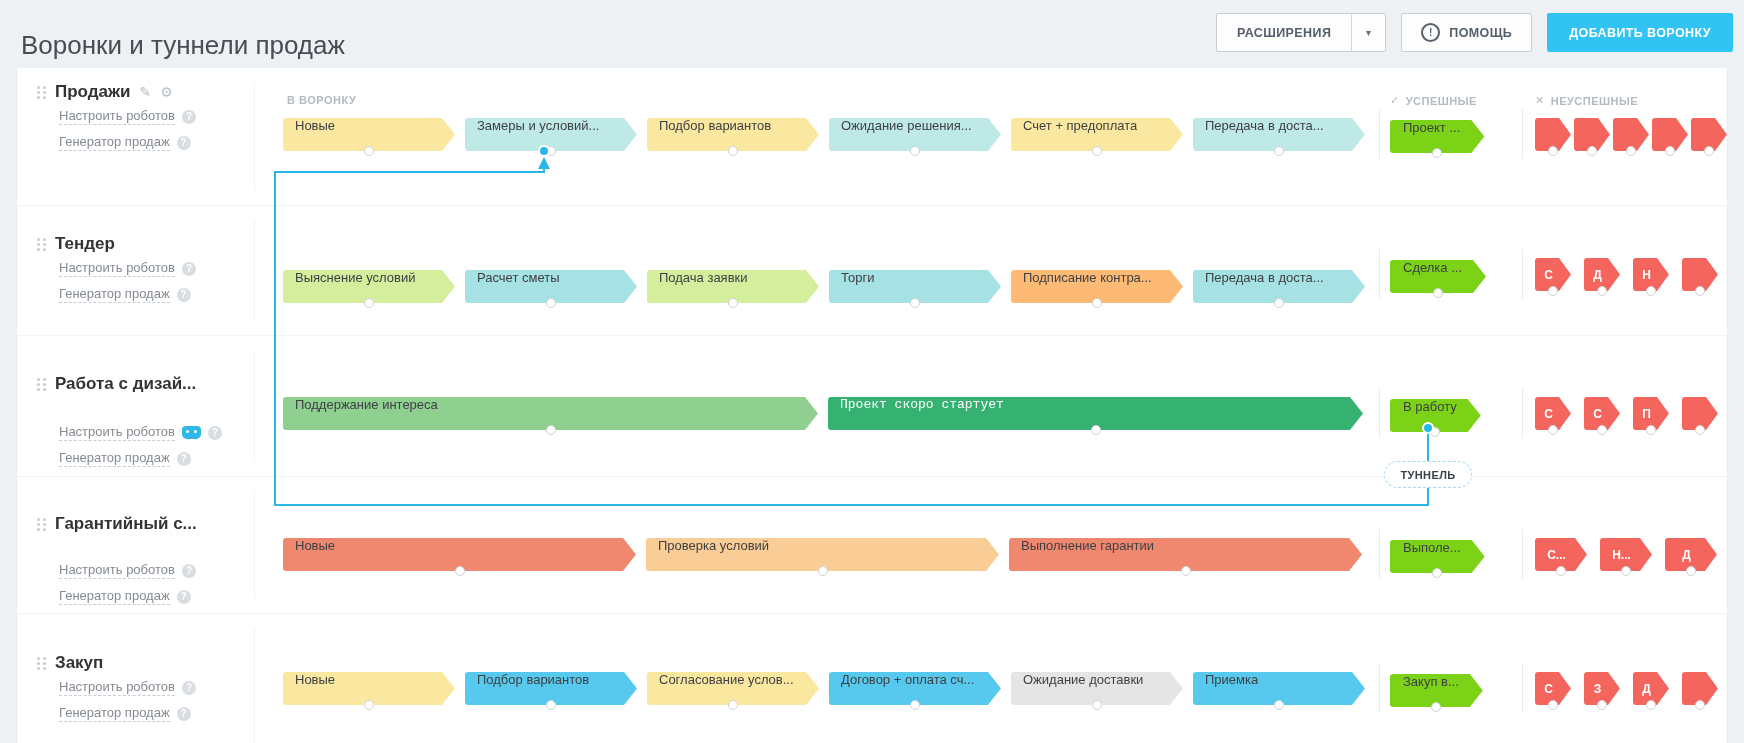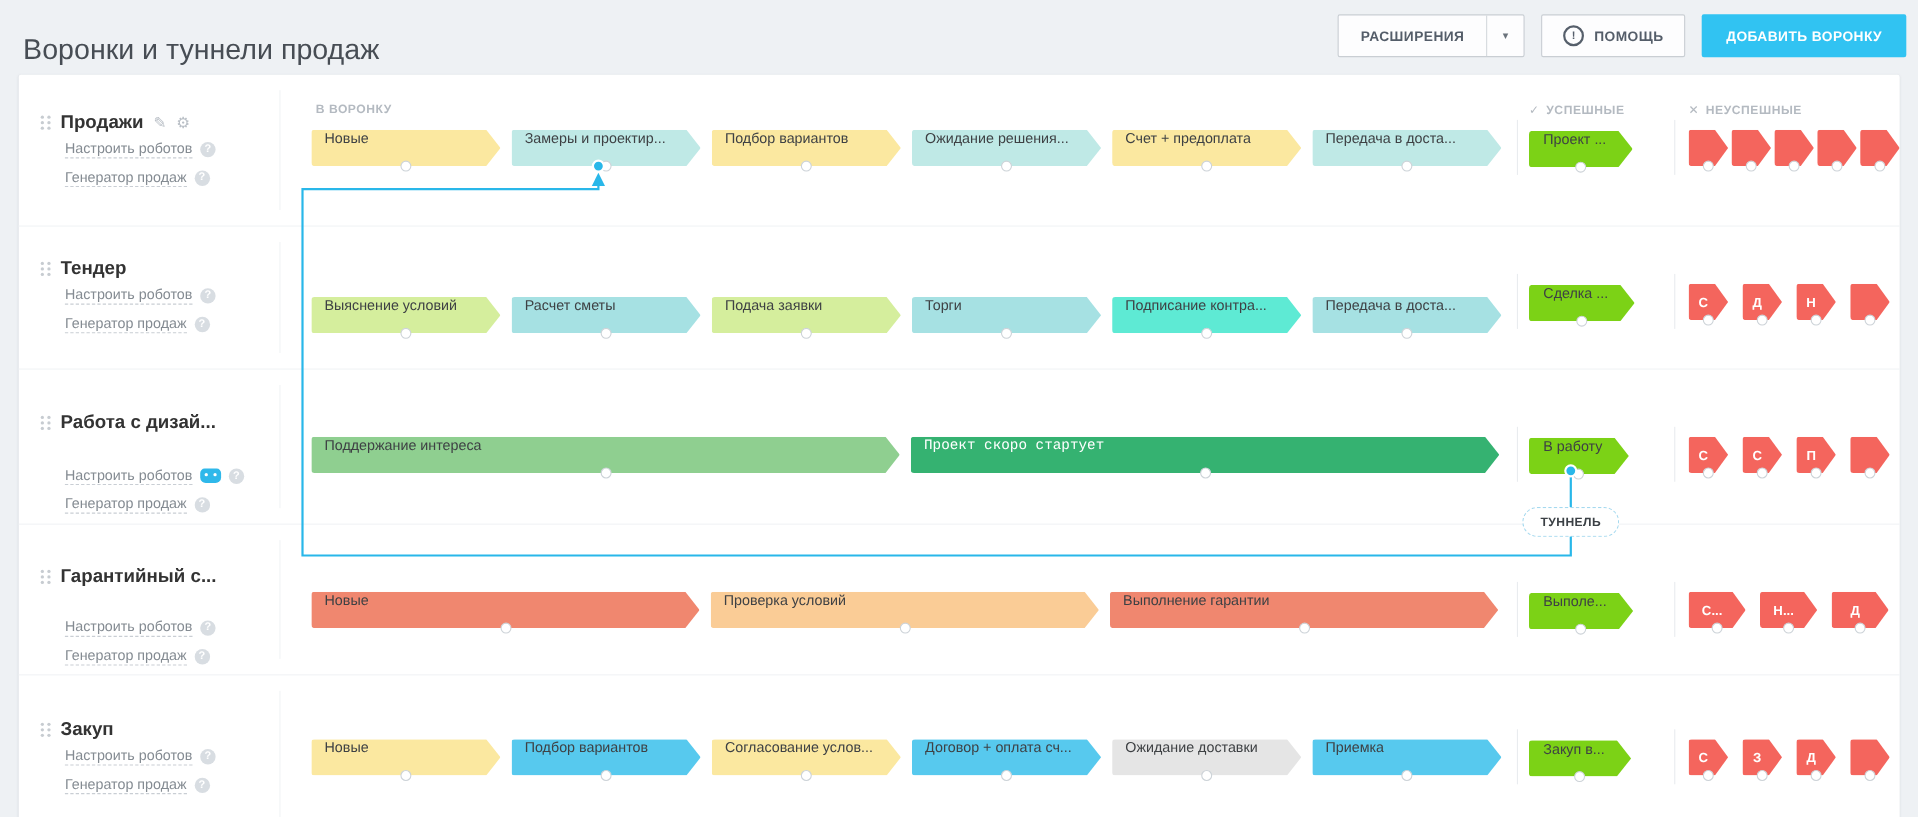--- a/index.html
+++ b/index.html
@@ -73,21 +73,21 @@
     <span>ПОМОЩЬ</span>
   </div>
   <div class="btn btn-add" style="background: rgb(49, 195, 242);">
     <span>ДОБАВИТЬ ВОРОНКУ</span>
   </div>
 </div>
 
 <div class="panel">
   <div id="funnel-rows">
       <div class="frow" style="height: 137px;">
-        <div class="labels" style="padding-top: 33px;">
+        <div class="labels" style="padding-top: 14px;">
           <div class="trow">
             <span class="drag"></span>
             <span class="ftitle">Продажи</span>
             <span class="mini">✎</span>
             <span class="mini">⚙</span>
           </div>
           <div class="links" style="margin-top: 6px;">
             <div class="linkrow">
               <span class="flink">Настроить роботов</span>
               <span class="q">?</span>
@@ -110,21 +110,21 @@
         </div>
         <div class="stages" style="top: 50px;">
           <div class="swrap" style="width: 172px;">
             <div class="chev" style="background: rgb(251, 232, 160);">
               <span class="slabel">Новые</span>
             </div>
             <span class="handle"></span>
           </div>
           <div class="swrap" style="width: 172px;">
             <div class="chev" style="background: rgb(191, 233, 230);">
-              <span class="slabel">Замеры и проектир...</span>
+              <span class="slabel">Замеры и условий...</span>
             </div>
             <span class="handle"></span>
           </div>
           <div class="swrap" style="width: 172px;">
             <div class="chev" style="background: rgb(251, 232, 160);">
               <span class="slabel">Подбор вариантов</span>
             </div>
             <span class="handle"></span>
           </div>
           <div class="swrap" style="width: 172px;">
@@ -221,21 +221,21 @@
             </div>
             <span class="handle"></span>
           </div>
           <div class="swrap" style="width: 172px;">
             <div class="chev" style="background: rgb(166, 225, 227);">
               <span class="slabel">Торги</span>
             </div>
             <span class="handle"></span>
           </div>
           <div class="swrap" style="width: 172px;">
-            <div class="chev" style="background: #5eead4;">
+            <div class="chev" style="background: #fdba74;">
               <span class="slabel">Подписание контра...</span>
             </div>
             <span class="handle"></span>
           </div>
           <div class="swrap" style="width: 172px;">
             <div class="chev" style="background: rgb(166, 225, 227);">
               <span class="slabel">Передача в доста...</span>
             </div>
             <span class="handle"></span>
           </div>

